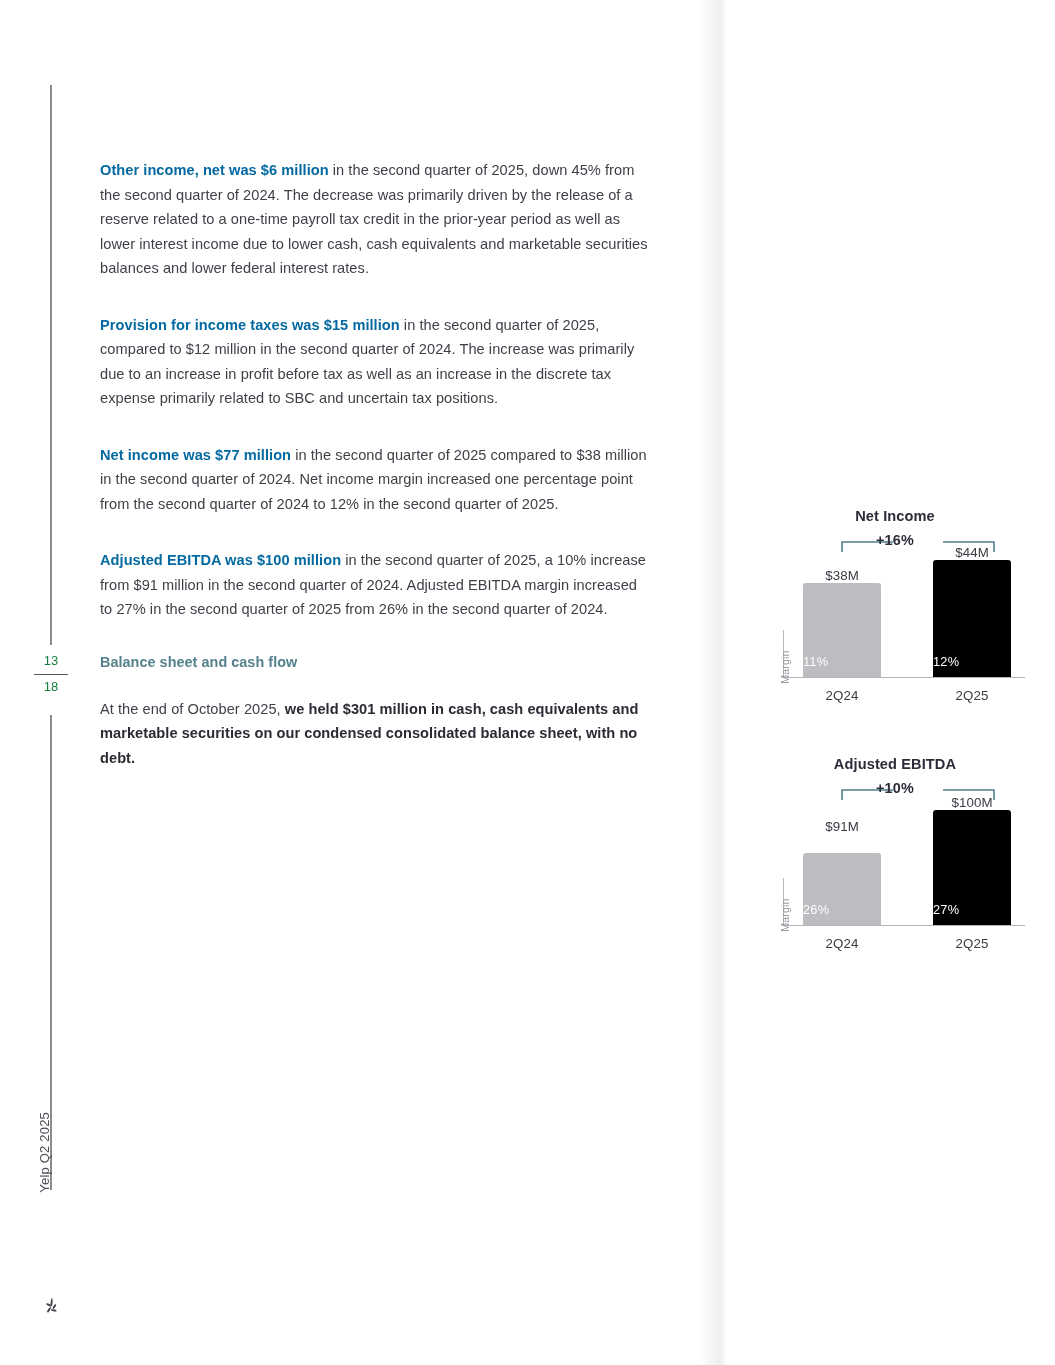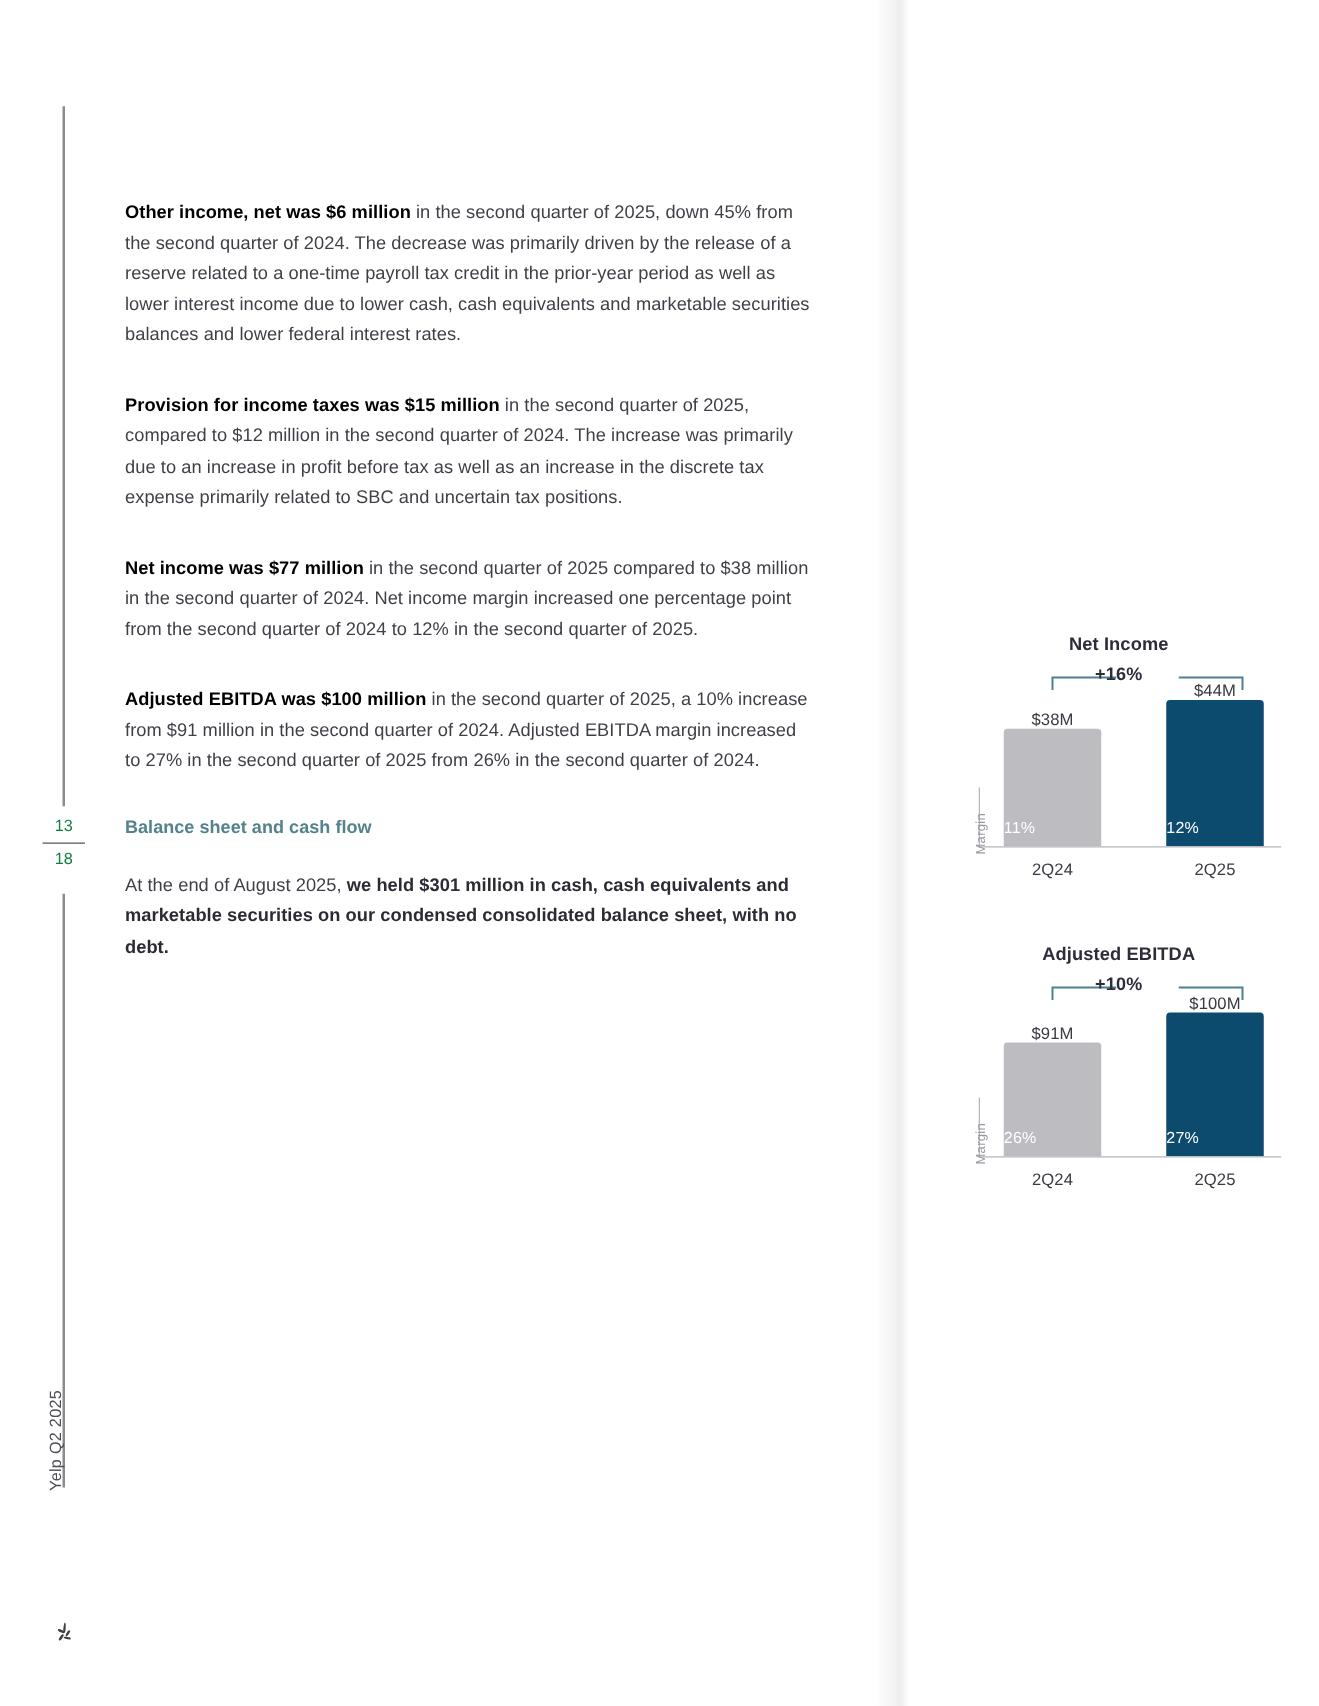--- a/index.html
+++ b/index.html
@@ -114,21 +114,21 @@
   }
   .para {
     font-size: 14.6px;
     line-height: 24.5px;
     color: #3f3f48;
     margin: 0 0 32px 0;
     letter-spacing: 0.05px;
   }
   .para b, .para strong {
     font-weight: 700;
-    color: #000000;
+    color: #0369a1;
   }
   .section-head {
     font-size: 14.4px;
     font-weight: 700;
     color: #55818c;
     margin: 0 0 27px 0;
     letter-spacing: 0.05px;
   }
   .para.all-bold-tail b { color: #2b2b35; }
 
@@ -194,21 +194,21 @@
     border-radius: 3px 3px 0 0;
   }
   .bar-prev {
     left: 38px;
     width: 78px;
     background: #bcbcc1;
   }
   .bar-curr {
     left: 168px;
     width: 78px;
-    background: #0c4a6e;
+    background: #000000;
   }
 
   .bar-pct {
     position: absolute;
     bottom: 8px;
     width: 100%;
     text-align: left;
     font-size: 12.8px;
     color: #ffffff;
     letter-spacing: 0.2px;
@@ -272,21 +272,21 @@
 
   <p class="para"><b>Provision for income taxes was $15 million</b><span> in the second quarter of 2025, compared to $12 million in the second quarter of 2024. The increase was primarily due to an increase in profit before tax as well as an increase in the discrete tax expense primarily related to SBC and uncertain tax positions.</span></p>
 
   <p class="para"><b>Net income was $77 million</b><span> in the second quarter of 2025 compared to $38 million in the second quarter of 2024. Net income margin increased one percentage point from the second quarter of 2024 to 12% in the second quarter of 2025.</span></p>
 
 
   <p class="para"><b>Adjusted EBITDA was $100 million</b><span> in the second quarter of 2025, a 10% increase from $91 million in the second quarter of 2024. Adjusted EBITDA margin increased to 27% in the second quarter of 2025 from 26% in the second quarter of 2024.</span></p>
 
   <h3 class="section-head">Balance sheet and cash flow</h3>
 
-  <p class="para all-bold-tail"><span>At the end of August 2025, </span><b>we held $301 million in cash, cash equivalents and marketable securities on our condensed consolidated balance sheet, with no debt.</b></p>
+  <p class="para all-bold-tail"><span>At the end of October 2025, </span><b>we held $301 million in cash, cash equivalents and marketable securities on our condensed consolidated balance sheet, with no debt.</b></p>
 
 </div>
 
 <div class="chart" id="chart-net-income">
   <div class="chart-title">Net Income</div>
   <div class="plot">
 
     <svg class="bracket" viewBox="0 0 260 60" width="260" height="60">
       <path d="M77 22 L77 12 L128 12" fill="none" stroke="#4d808f" stroke-width="1.6"></path>
       <path d="M178 12 L229 12 L229 22" fill="none" stroke="#4d808f" stroke-width="1.6"></path>
@@ -318,21 +318,21 @@
 
     <svg class="bracket" viewBox="0 0 260 60" width="260" height="60">
       <path d="M77 22 L77 12 L128 12" fill="none" stroke="#4d808f" stroke-width="1.6"></path>
       <path d="M178 12 L229 12 L229 22" fill="none" stroke="#4d808f" stroke-width="1.6"></path>
     </svg>
     <div class="bracket-label" style="top:2px">+10%</div>
 
     <div class="bar-value prev" style="bottom:122px">$91M</div>
     <div class="bar-value curr" style="bottom:146px">$100M</div>
 
-    <div class="bar bar-prev" style="height:91px">
+    <div class="bar bar-prev" style="height:72px">
       <div class="bar-pct">26%</div>
     </div>
     <div class="bar bar-curr" style="height:115px">
       <div class="bar-pct">27%</div>
     </div>
 
     <div class="axis-vert"></div>
     <div class="axis-line"></div>
     <div class="margin-label">Margin</div>
 

